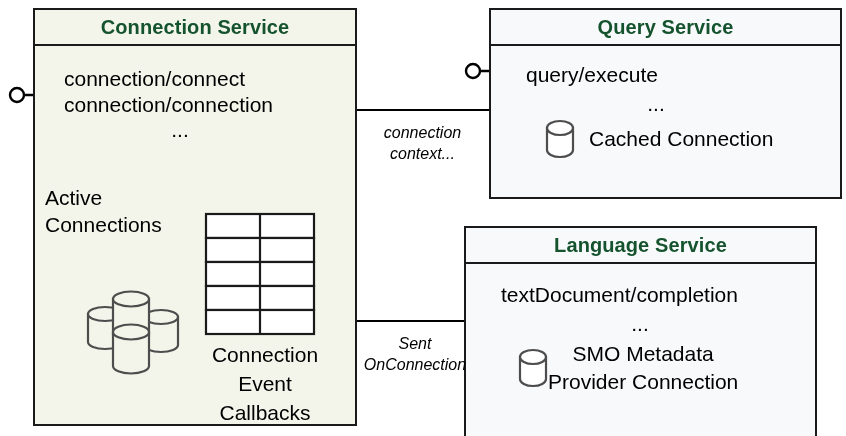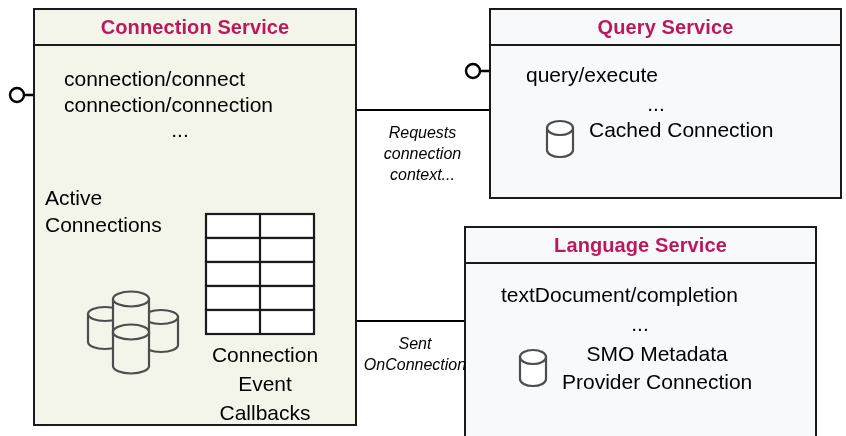--- a/index.html
+++ b/index.html
@@ -50,21 +50,21 @@
     position: relative;
     height: 34px;
     border-bottom: 2px solid #1a1a1a;
     display: flex;
     align-items: center;
     justify-content: center;
   }
   .box-header-title {
     font-size: 20px;
     font-weight: bold;
-    color: #be185d;
+    color: #14532d;
     letter-spacing: 0.1px;
   }
   .box-body {
     position: relative;
     width: 100%;
   }
   .api-line {
     font-size: 21px;
     color: #000000;
     line-height: 26px;
@@ -131,21 +131,21 @@
     left: 0;
     top: 46px;
     width: 330px;
     text-align: center;
   }
   #qs-cached-row {
     position: absolute;
     left: 54px;
     top: 72px;
     display: flex;
-    align-items: flex-start;
+    align-items: center;
   }
   #qs-cached-label {
     font-size: 21px;
     color: #000000;
     margin-left: 14px;
     white-space: nowrap;
   }
 
   
   #ls-api-line {
@@ -161,21 +161,20 @@
     text-align: center;
   }
   #ls-smo-row {
     position: absolute;
     left: 52px;
     top: 76px;
     display: flex;
     align-items: center;
   }
   #ls-smo-label {
-    margin-left: 14px;
     font-size: 21px;
     line-height: 28px;
     color: #000000;
     text-align: center;
     white-space: nowrap;
   }
 
   
   .edge-label {
     position: absolute;
@@ -328,21 +327,20 @@
       </svg>
       <span id="ls-smo-label">
         <span>SMO Metadata</span><br>
         <span>Provider Connection</span>
       </span>
     </div>
   </div>
 </div>
 
 <div class="edge-label" id="label-requests">
-  <div>Requests</div>
   <div>connection</div>
   <div>context...</div>
 </div>
 
 <div class="edge-label" id="label-sent">
   <div>Sent</div>
   <div>OnConnection</div>
 </div>
 
 </body></html>

